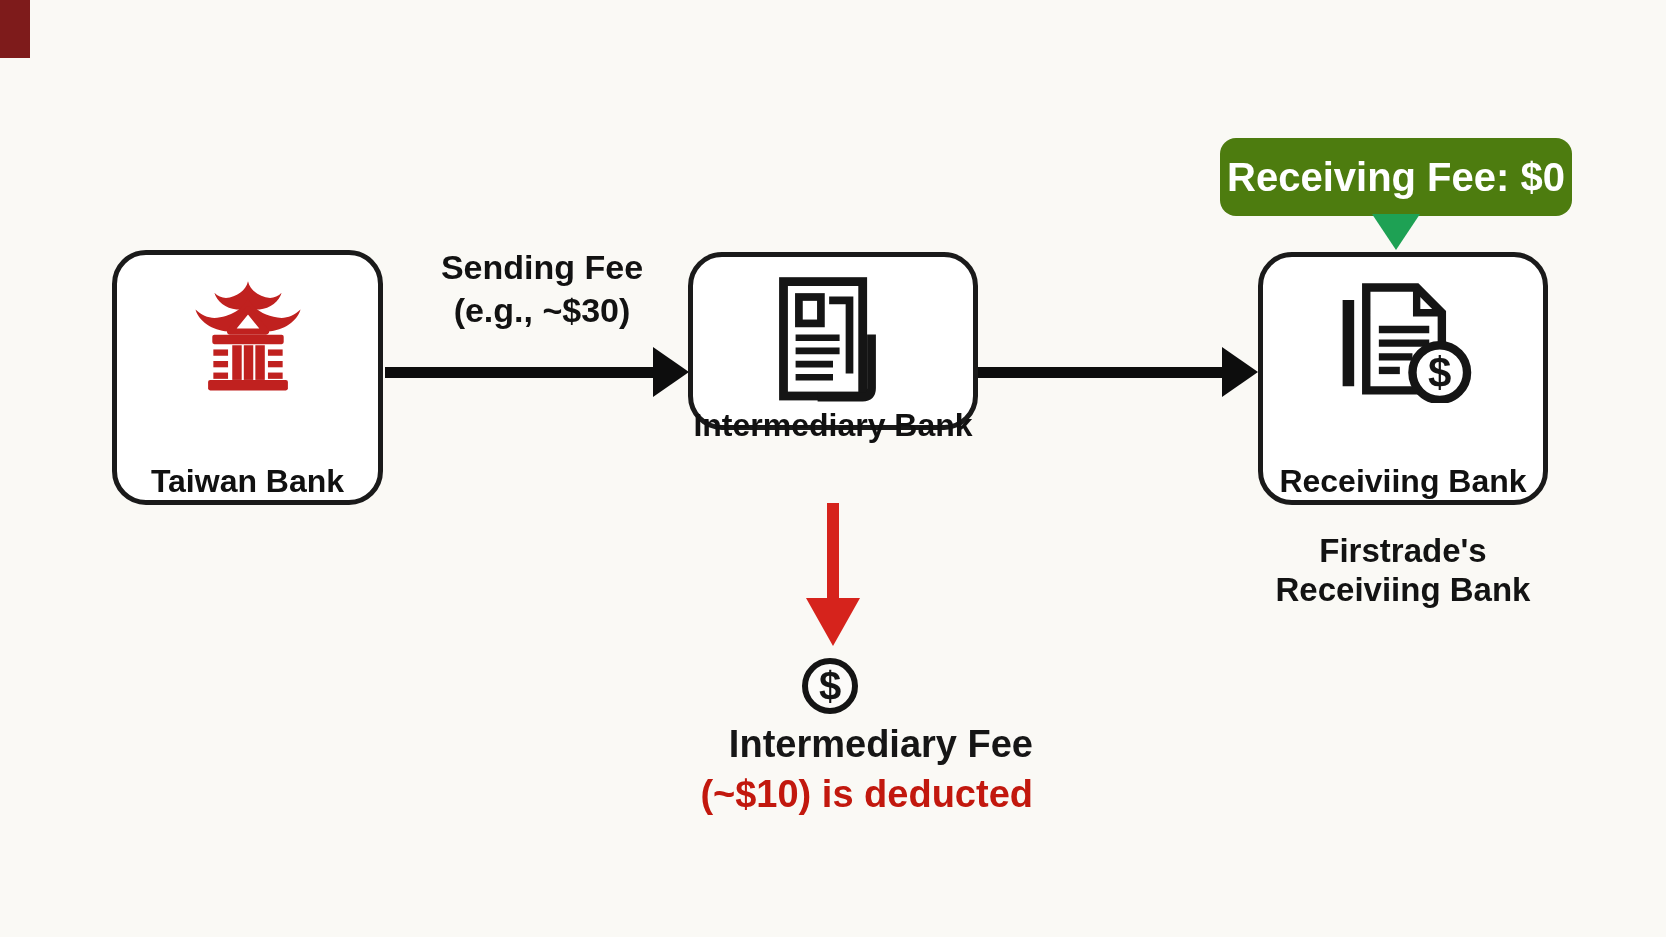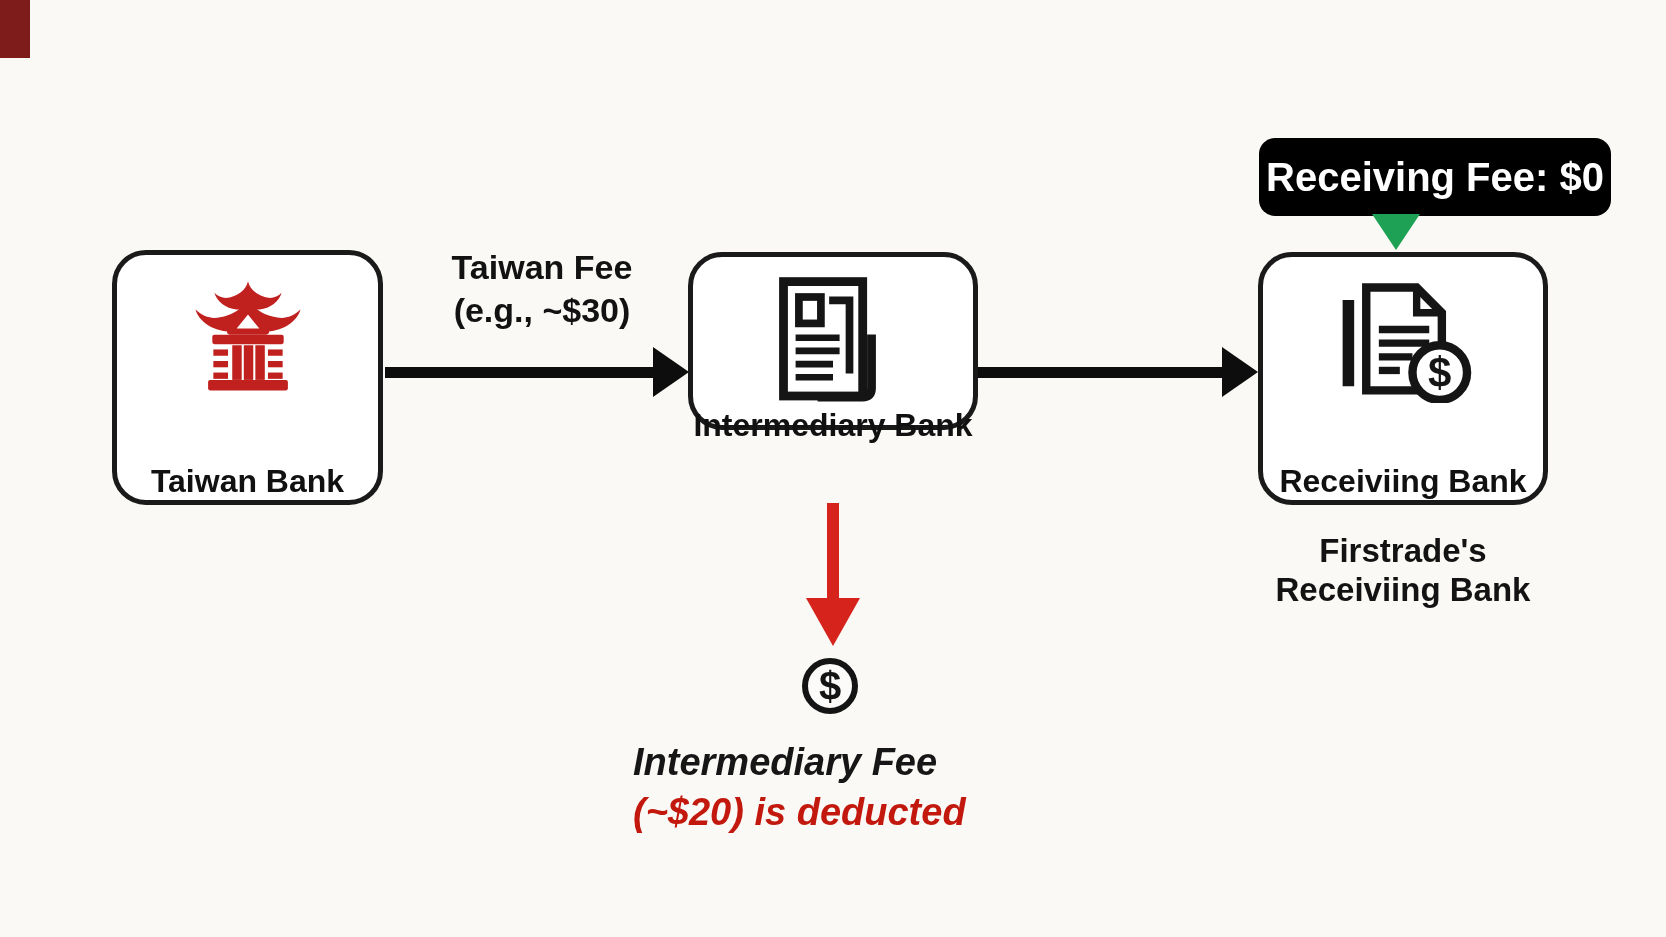--- a/index.html
+++ b/index.html
@@ -53,38 +53,38 @@
 
   
   .edge-label{
     position:absolute;left:392px;top:246px;width:300px;
     text-align:center;font-size:34px;font-weight:700;line-height:1.25;color:#121212;
   }
 
   
   .badge{
     position:absolute;left:1220px;top:138px;width:352px;height:78px;
-    background:#000000;border-radius:16px;
+    background:#4d7c0f;border-radius:16px;
     display:flex;align-items:center;justify-content:center;
-    color:#ffffff;font-size:40px;font-weight:700;margin-left:39px;
+    color:#ffffff;font-size:40px;font-weight:700;
   }
   .badge-tail{
     position:absolute;left:1372px;top:214px;width:0;height:0;
     border-left:24px solid transparent;border-right:24px solid transparent;
     border-top:36px solid #1ea154;
   }
 
   
   .receiving-caption{
     position:absolute;left:1238px;top:532px;width:330px;
     text-align:center;font-size:33px;font-weight:700;line-height:1.18;color:#131313;
   }
   .fee-caption{
-    position:absolute;left:633px;top:740px;width:400px;
-    text-align:left;font-weight:700;line-height:1.2;font-style:italic;
+    position:absolute;left:633px;top:722px;width:400px;
+    text-align:right;font-weight:700;line-height:1.2;
   }
   .fee-caption .fee-title{font-size:38px;color:#161616;}
   .fee-caption .fee-detail{font-size:38px;color:#c2180e;margin-top:4px;}
 
   
   .dollar-circle{
     position:absolute;left:802px;top:658px;width:56px;height:56px;
     border:6px solid #141414;border-radius:50%;
     display:flex;align-items:center;justify-content:center;
     font-size:40px;font-weight:700;color:#141414;background:#fcfbf9;
@@ -116,21 +116,21 @@
           <rect x="56" y="61" width="9" height="33"></rect>
           <rect x="67" y="61" width="9" height="33"></rect>
           <rect x="22" y="94" width="76" height="10" rx="2"></rect>
         </g>
       </svg>
     </span>
     <span class="node-label">Taiwan Bank</span>
   </div>
 
   <div class="edge-label">
-    <div>Taiwan Fee</div>
+    <div>Sending Fee</div>
     <div>(e.g., ~$30)</div>
   </div>
 
   <div class="h-shaft" id="arrow1-shaft"></div>
   <div class="h-head" id="arrow1-head"></div>
 
   <div class="node" id="node-intermediary">
     <span class="icon">
       <svg width="122" height="132" viewBox="0 0 110 120" aria-hidden="true">
         <g fill="none" stroke="#151515" stroke-linecap="square">
@@ -182,16 +182,16 @@
 
   <div id="red-arrow-shaft"></div>
   <div id="red-arrow-head"></div>
 
   <div class="dollar-circle">
     <span>$</span>
   </div>
 
   <div class="fee-caption">
     <div class="fee-title">Intermediary Fee</div>
-    <div class="fee-detail">(~$20) is deducted</div>
+    <div class="fee-detail">(~$10) is deducted</div>
   </div>
 
 </div>
 
 </body></html>

